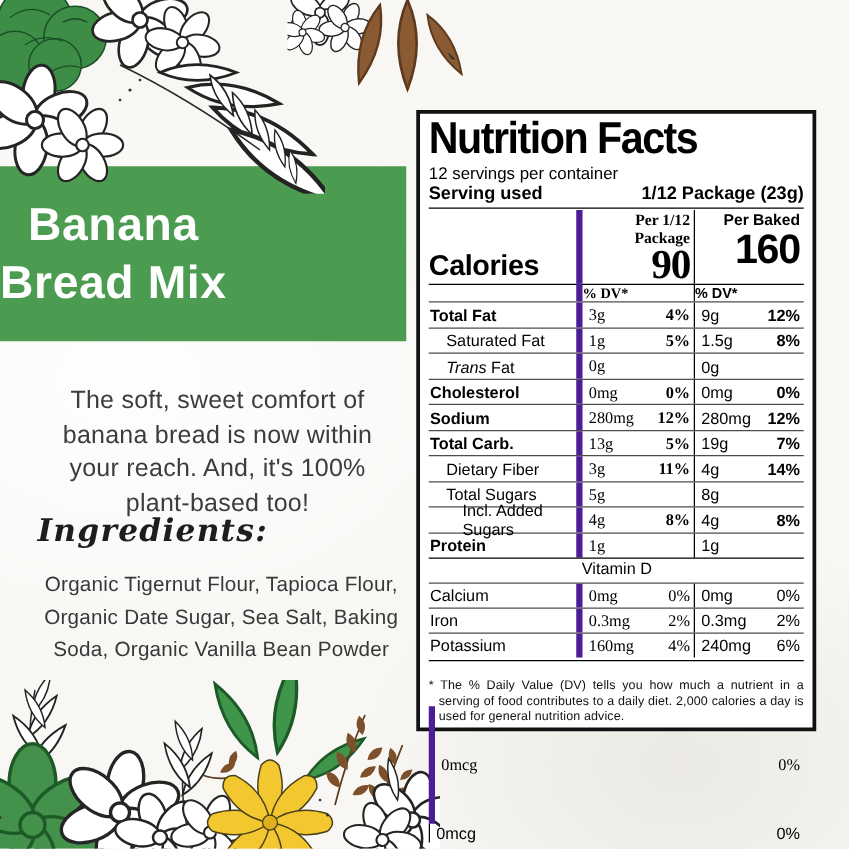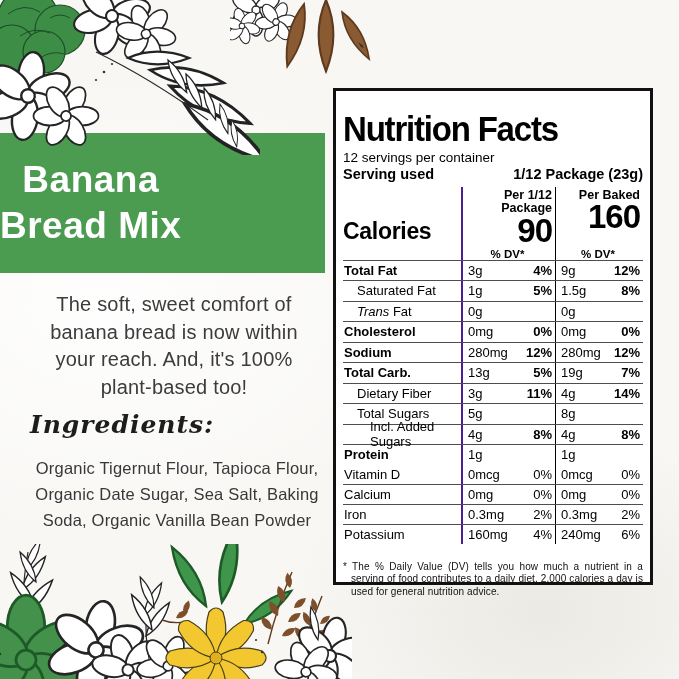--- a/index.html
+++ b/index.html
@@ -7,64 +7,64 @@
   .canvas{position:relative;width:679px;height:679px;overflow:hidden;
     background:
       radial-gradient(ellipse 420px 300px at 80% 90%, rgba(225,222,214,.55), rgba(0,0,0,0) 60%),
       radial-gradient(ellipse 500px 340px at 15% 45%, rgba(255,255,255,.9), rgba(0,0,0,0) 70%),
       #f8f7f4;}
   
   .green-box{position:absolute;left:0;top:133px;width:325px;height:140px;background:#4b9b51;
     display:flex;align-items:center;justify-content:flex-start;text-align:center;}
   .green-box .title{color:#ffffff;font-weight:700;font-size:37px;line-height:1.25;
     letter-spacing:.5px;white-space:pre-line;}
-  .description{position:absolute;left:13px;top:291px;width:322px;text-align:center;
+  .description{position:absolute;left:13px;top:307px;width:322px;text-align:center;
     color:#3c3c3c;font-size:20px;line-height:27.5px;white-space:pre-line;letter-spacing:.2px;}
   .ing-head{position:absolute;left:30px;top:410px;font-family:"DejaVu Serif",serif;
     font-style:italic;font-weight:700;font-size:25px;color:#1d1d1d;letter-spacing:1px;}
   .ing-list{position:absolute;left:27px;top:455px;width:300px;color:#383838;font-size:16.5px;
     line-height:26px;white-space:pre-line;letter-spacing:.2px;text-align:center;}
   .mfg-note{position:absolute;left:27px;top:528px;color:#444444;font-size:15.5px;letter-spacing:.2px;}
   
   .nl{position:absolute;left:333px;top:88px;width:320px;height:497px;background:#ffffff;
-    border:3px solid #111;box-sizing:border-box;padding:20px 7px;color:#000;
+    border:3px solid #111;box-sizing:border-box;padding:1px 7px;color:#000;
     display:flex;flex-direction:column;z-index:5;}
   .nl-title{font-size:33px;font-weight:900;letter-spacing:-1.2px;white-space:nowrap;line-height:1.02;
     transform:scaleY(1.08);transform-origin:top left;}
   .nl-rule{height:1px;background:#111;margin:3px 0 2px;}
   .nl-serv{font-size:13.5px;line-height:16px;}
   .nl-ss{display:flex;justify-content:space-between;font-size:14.5px;font-weight:700;line-height:17px;}
   .bar{background:#000;}
   .bar8{height:8px;margin:2px 0;}
   .bar4{height:4px;}
   .bar10{height:10px;}
   .cols{display:flex;}
   .cname{flex:0 0 118px;box-sizing:border-box;}
-  .c2{flex:0 0 94px;border-left:2px solid #4c1d95;box-sizing:border-box;}
+  .c2{flex:0 0 94px;border-left:5px solid #4c1d95;box-sizing:border-box;font-family:Liberation Serif, serif;}
   .c3{flex:1 1 auto;border-left:1px solid #000;box-sizing:border-box;}
   .cal-block{display:flex;height:64px;}
   .cal-block .cname{display:flex;align-items:flex-end;font-size:23px;font-weight:800;
     letter-spacing:-.3px;padding-bottom:1px;}
   .colhead{font-size:12.5px;font-weight:700;text-align:right;line-height:13.5px;padding:2px 3px 0 0;
     white-space:pre-line;}
   .bignum{font-size:33px;font-weight:800;text-align:right;line-height:30px;padding-right:3px;
     letter-spacing:-1px;}
   .dvrow{display:flex;height:17px;}
-  .dvrow .pcthead{font-size:11.5px;font-weight:700;text-align:center;width:100%;padding:2px 3px 0 0;box-sizing:border-box;}
+  .dvrow .pcthead{font-size:11.5px;font-weight:700;text-align:left;width:100%;padding:2px 3px 0 0;box-sizing:border-box;}
   .nrow{display:flex;border-top:1px solid #4d4d4d;height:19.5px;font-size:13px;align-items:center;}
   .nrow .cname{padding-left:1px;}
   .nrow.bold .cname{font-weight:700;}
   .nrow.ind1 .cname{padding-left:14px;}
   .nrow.ind2 .cname{padding-left:27px;}
   .nrow .c2,.nrow .c3{display:flex;justify-content:space-between;align-self:stretch;align-items:center;
     padding:0 3px 0 5px;}
   .nrow .pct{font-weight:700;}
   .nrow.vrow{height:19px;}
   .nrow.vrow .pct{font-weight:400;}
-  .nrow.first{border-top:none;}
+  .nrow.first{border-top:none;flex-direction:column;}
   .footnote{font-size:10px;line-height:12.5px;color:#111;margin-top:13px;
     padding-left:8px;text-indent:-8px;text-align:justify;letter-spacing:.1px;}
   
   .floral{position:absolute;z-index:2;}
   .f-tl{left:0;top:0;}
   .f-tm{left:230px;top:0;}
   .f-bot{left:0;bottom:0;z-index:1;}
   .wf{fill:#ffffff;stroke:#252525;stroke-width:1.4px;}
   .gf{fill:#43914a;stroke:#1d5a28;stroke-width:1.1px;}
   .gfl{fill:#3f9549;stroke:#1d5a28;stroke-width:1.2px;}

